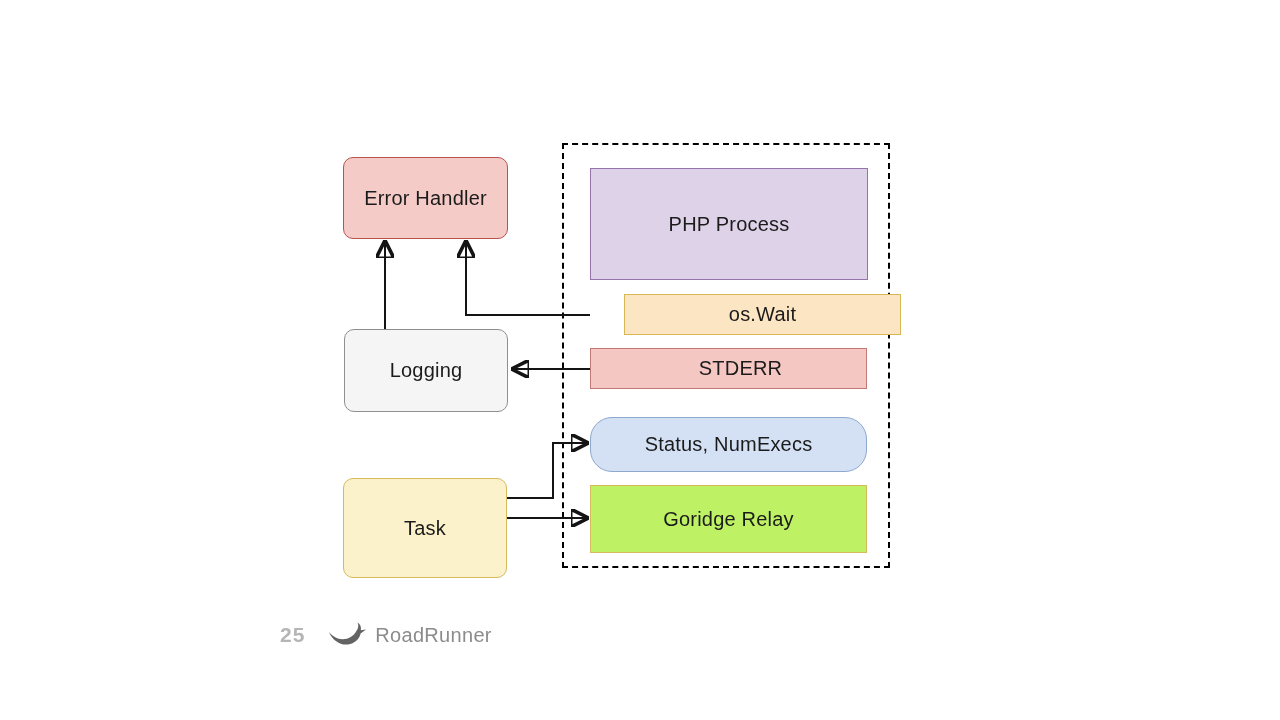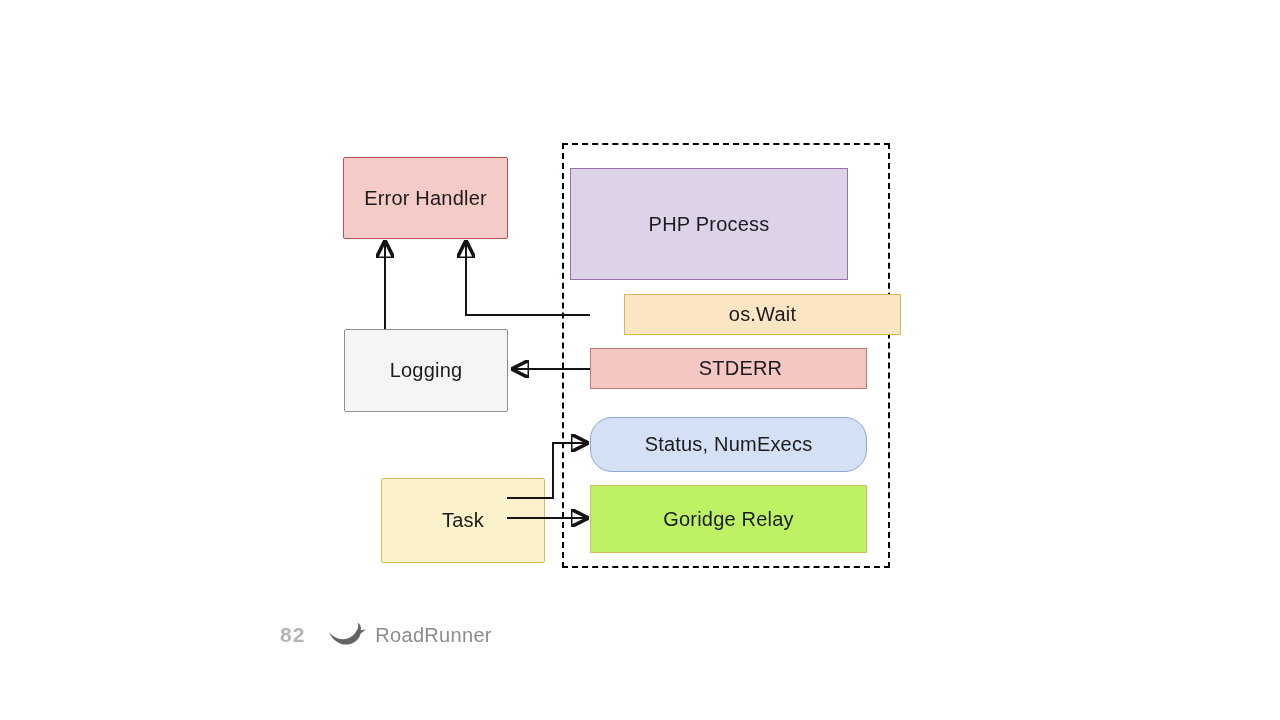--- a/index.html
+++ b/index.html
@@ -16,34 +16,34 @@
     display: flex;
     align-items: center;
     justify-content: center;
     box-sizing: border-box;
     border: 1.5px solid #888888;
     background: #eeeeee;
     color: #1b1b1b;
     font-size: 20px;
     letter-spacing: 0.2px;
   }
-  .node.rounded { border-radius: 2px; }
+  .node.rounded { border-radius: 10px; }
   .boundary {
     position: absolute;
     left: 562px; top: 143px;
     width: 328px; height: 425px;
     border: 2px dashed #000000;
     box-sizing: border-box;
     background: transparent;
   }
   
   .n-error-handler { left: 343px; top: 157px; width: 165px; height: 82px; }
   .n-logging       { left: 344px; top: 329px; width: 164px; height: 83px; }
-  .n-task          { left: 343px; top: 478px; width: 164px; height: 85px; margin-left: 38px; }
-  .n-php-process   { left: 570px; top: 168px; width: 278px; height: 112px; }
+  .n-task          { left: 343px; top: 478px; width: 164px; height: 100px; }
+  .n-php-process   { left: 590px; top: 168px; width: 278px; height: 112px; }
   .n-os-wait       { left: 624px; top: 294px; width: 277px; height: 41px; }
   .n-stderr        { left: 590px; top: 348px; width: 277px; height: 41px; }
   .n-status        { left: 590px; top: 417px; width: 277px; height: 55px; }
   .n-goridge       { left: 590px; top: 485px; width: 277px; height: 68px; }
 
   .edges {
     position: absolute;
     left: 0; top: 0;
     width: 1280px; height: 720px;
     pointer-events: none;
@@ -116,21 +116,21 @@
       </marker>
     </defs>
     <path d="M385,329 L385,243" marker-end="url(#arrow)"></path>
     <path d="M590,315 L466,315 L466,243" marker-end="url(#arrow)"></path>
     <path d="M590,369 L514,369" marker-end="url(#arrow)"></path>
     <path d="M507,498 L553,498 L553,443 L586,443" marker-end="url(#arrow)"></path>
     <path d="M507,518 L586,518" marker-end="url(#arrow)"></path>
   </svg>
 
   <div class="footer">
-    <span class="page-number" style="color: rgb(181, 181, 181);">82</span>
+    <span class="page-number" style="color: rgb(181, 181, 181);">25</span>
     <svg class="brand-logo" viewBox="0 0 40 34" xmlns="http://www.w3.org/2000/svg">
       <path d="M2,14 C5,22 13,27.5 21,26.5 C27.5,25.6 32.5,21 33.6,15.5
                L39,11.5 L33.8,12.3
                C34.6,9.2 33.2,6.2 30.6,4.6
                C31.8,7.4 31.4,10.6 29.4,13
                C26.2,19.6 17.8,22.8 10.8,20.4
                C7.2,19.2 4.2,17 2,14 Z" fill="#636363"></path>
     </svg>
     <span class="brand-name" style="color: rgb(140, 140, 140);">RoadRunner</span>
   </div>

